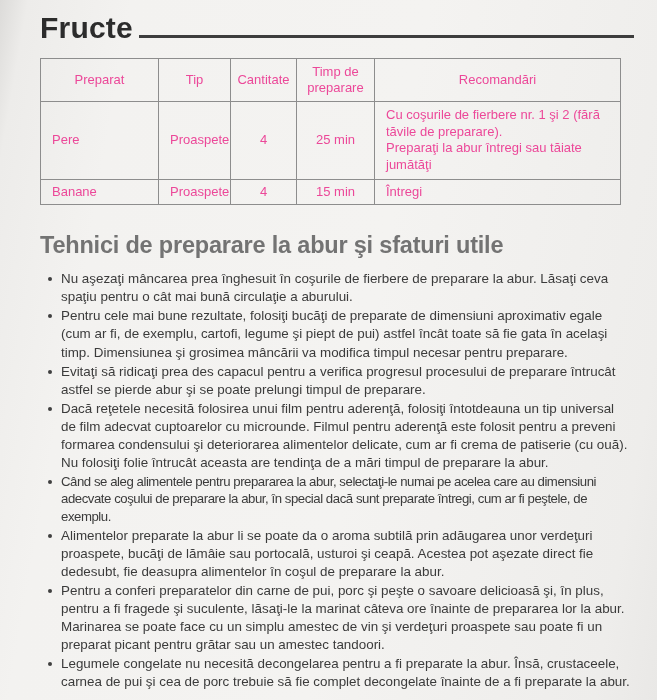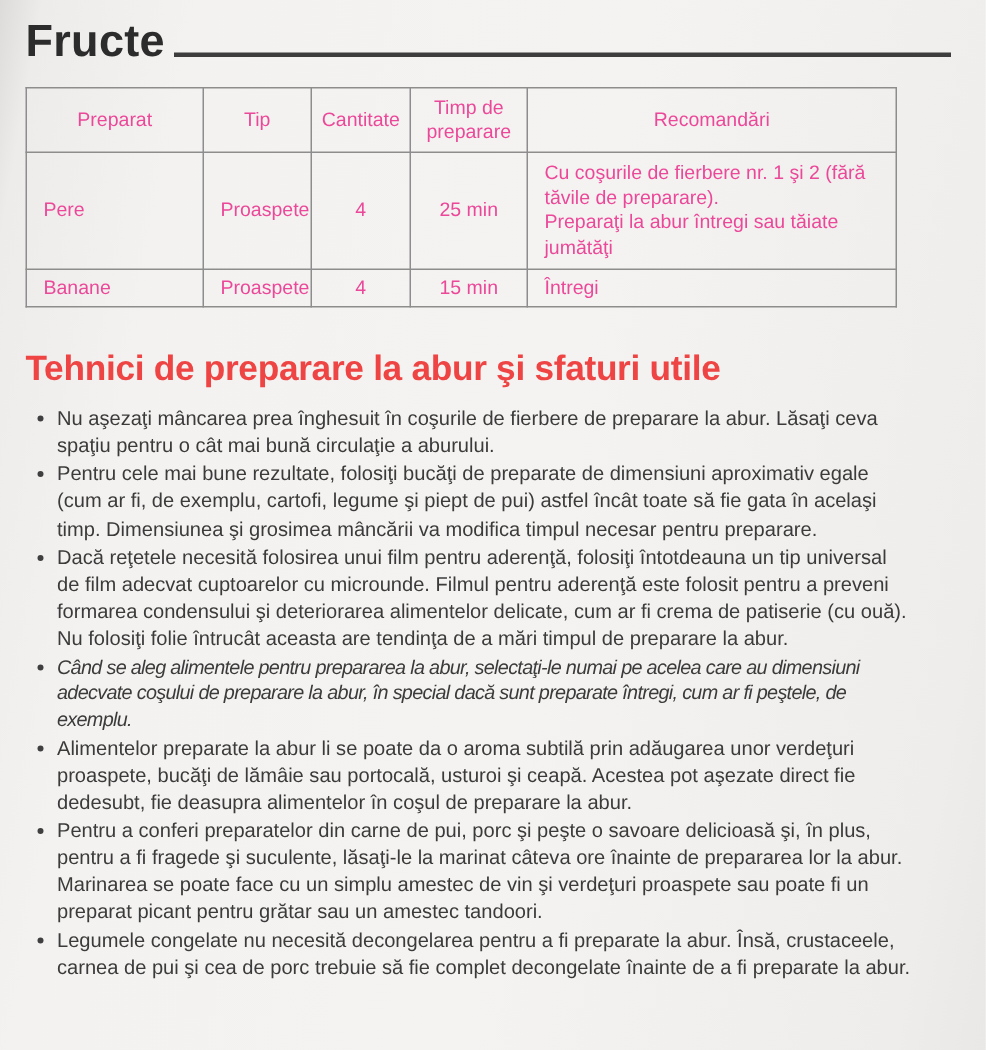--- a/index.html
+++ b/index.html
@@ -9,21 +9,21 @@
     height: 700px;
     overflow: hidden;
     font-family: "Liberation Sans", "DejaVu Sans", sans-serif;
     background: linear-gradient(100deg, #dcdbd9 0px, #edecea 28px, #f3f2f0 130px, #f4f3f1 55%, #eeedeb 92%, #e9e8e6 100%);
     color: #3a3a3a;
   }
   .page {
     box-sizing: border-box;
     width: 657px;
     height: 700px;
-    padding: 8px 20px 0 17px;
+    padding: 8px 20px 0 40px;
   }
   
   .title-row {
     display: flex;
     align-items: flex-end;
     margin: 4px 0 14px 0;
   }
   .page-title {
     font-size: 30px;
     font-weight: 600;
@@ -65,21 +65,21 @@
   .col-timp { width: 78px; }
   .col-rec { width: 246px; }
   td.center { text-align: center; padding-left: 4px; padding-right: 4px; }
   td.rec-cell { line-height: 1.28; padding-top: 5px; padding-bottom: 5px; margin-top: 24px; }
   
   .section-heading {
     margin: 27px 0 11px 0;
     font-size: 23.5px;
     font-weight: bold;
     letter-spacing: -0.2px;
-    color: #ef4444;
+    color: #737373;
   }
   
   ul.tips {
     list-style: none;
     margin: 0;
     padding: 0 0 0 2px;
     width: 588px;
   }
   ul.tips li {
     position: relative;
@@ -95,21 +95,20 @@
     left: 6px;
     top: 7px;
     width: 4px;
     height: 4px;
     border-radius: 50%;
     background: #3f3f3f;
   }
   ul.tips li.tight {
     letter-spacing: -0.45px;
     font-size: 13.2px;
-    font-style: italic;
   }
 </style>
 </head>
 <body>
 
 <div class="page">
 
   <div class="title-row">
     <span class="page-title">Fructe</span>
     <span class="title-rule"></span>
@@ -151,20 +150,21 @@
         <td>Întregi</td>
       </tr>
     </tbody>
   </table>
 
   <h1 class="section-heading">Tehnici de preparare la abur şi sfaturi utile</h1>
 
   <ul class="tips">
     <li>Nu aşezaţi mâncarea prea înghesuit în coşurile de fierbere de preparare la abur. Lăsaţi ceva spaţiu pentru o cât mai bună circulaţie a aburului.</li>
     <li>Pentru cele mai bune rezultate, folosiţi bucăţi de preparate de dimensiuni aproximativ egale (cum ar fi, de exemplu, cartofi, legume şi piept de pui) astfel încât toate să fie gata în acelaşi timp. Dimensiunea şi grosimea mâncării va modifica timpul necesar pentru preparare.</li>
+    <li>Evitaţi să ridicaţi prea des capacul pentru a verifica progresul procesului de preparare întrucât astfel se pierde abur şi se poate prelungi timpul de preparare.</li>
     <li>Dacă reţetele necesită folosirea unui film pentru aderenţă, folosiţi întotdeauna un tip universal de film adecvat cuptoarelor cu microunde. Filmul pentru aderenţă este folosit pentru a preveni formarea condensului şi deteriorarea alimentelor delicate, cum ar fi crema de patiserie (cu ouă). Nu folosiţi folie întrucât aceasta are tendinţa de a mări timpul de preparare la abur.</li>
     <li class="tight">Când se aleg alimentele pentru prepararea la abur, selectaţi-le numai pe acelea care au dimensiuni adecvate coşului de preparare la abur, în special dacă sunt preparate întregi, cum ar fi peştele, de exemplu.</li>
     <li>Alimentelor preparate la abur li se poate da o aroma subtilă prin adăugarea unor verdeţuri proaspete, bucăţi de lămâie sau portocală, usturoi şi ceapă. Acestea pot aşezate direct fie dedesubt, fie deasupra alimentelor în coşul de preparare la abur.</li>
     <li>Pentru a conferi preparatelor din carne de pui, porc şi peşte o savoare delicioasă şi, în plus, pentru a fi fragede şi suculente, lăsaţi-le la marinat câteva ore înainte de prepararea lor la abur. Marinarea se poate face cu un simplu amestec de vin şi verdeţuri proaspete sau poate fi un preparat picant pentru grătar sau un amestec tandoori.</li>
     <li>Legumele congelate nu necesită decongelarea pentru a fi preparate la abur. Însă, crustaceele, carnea de pui şi cea de porc trebuie să fie complet decongelate înainte de a fi preparate la abur.</li>
 
   </ul>
 
 </div>
 

